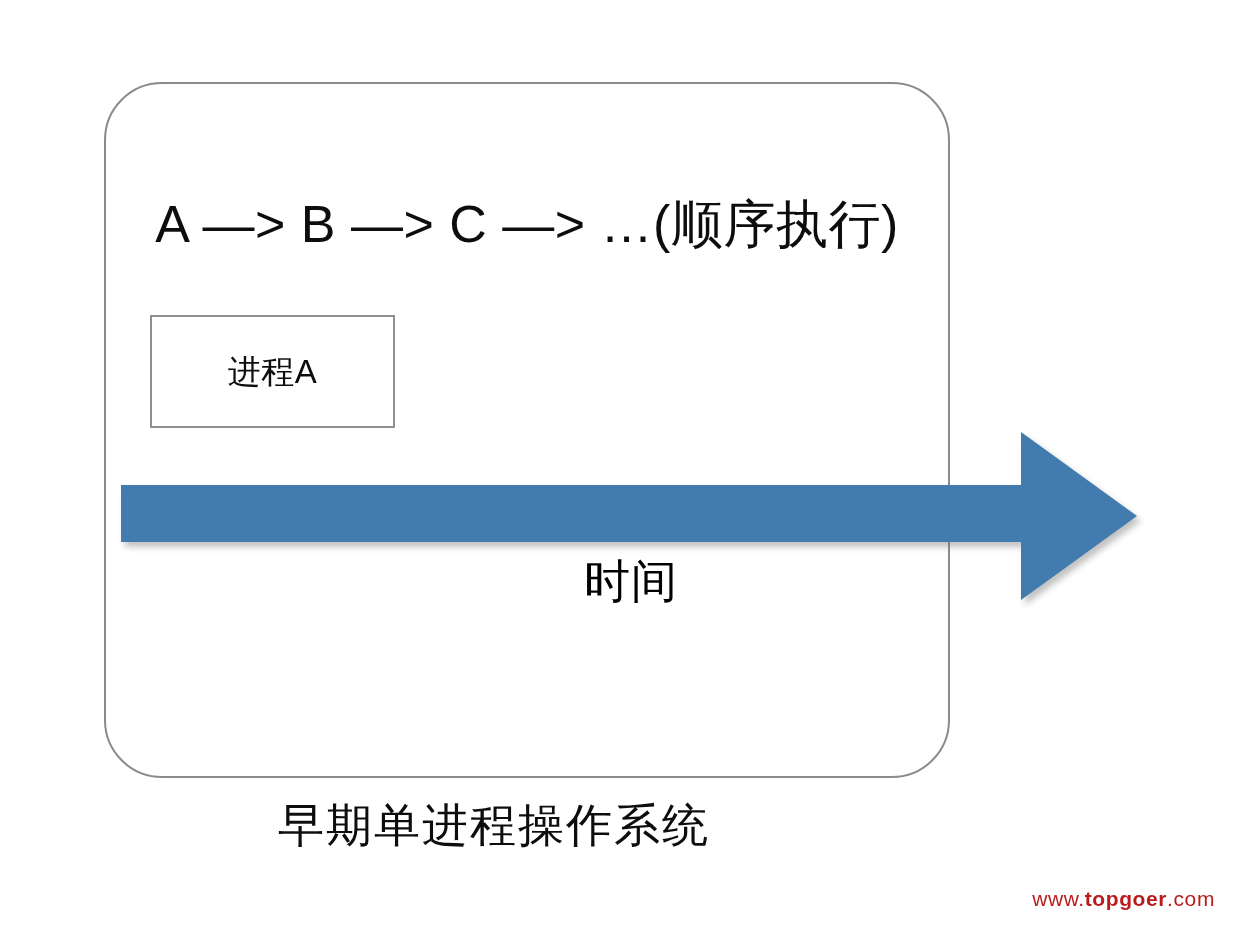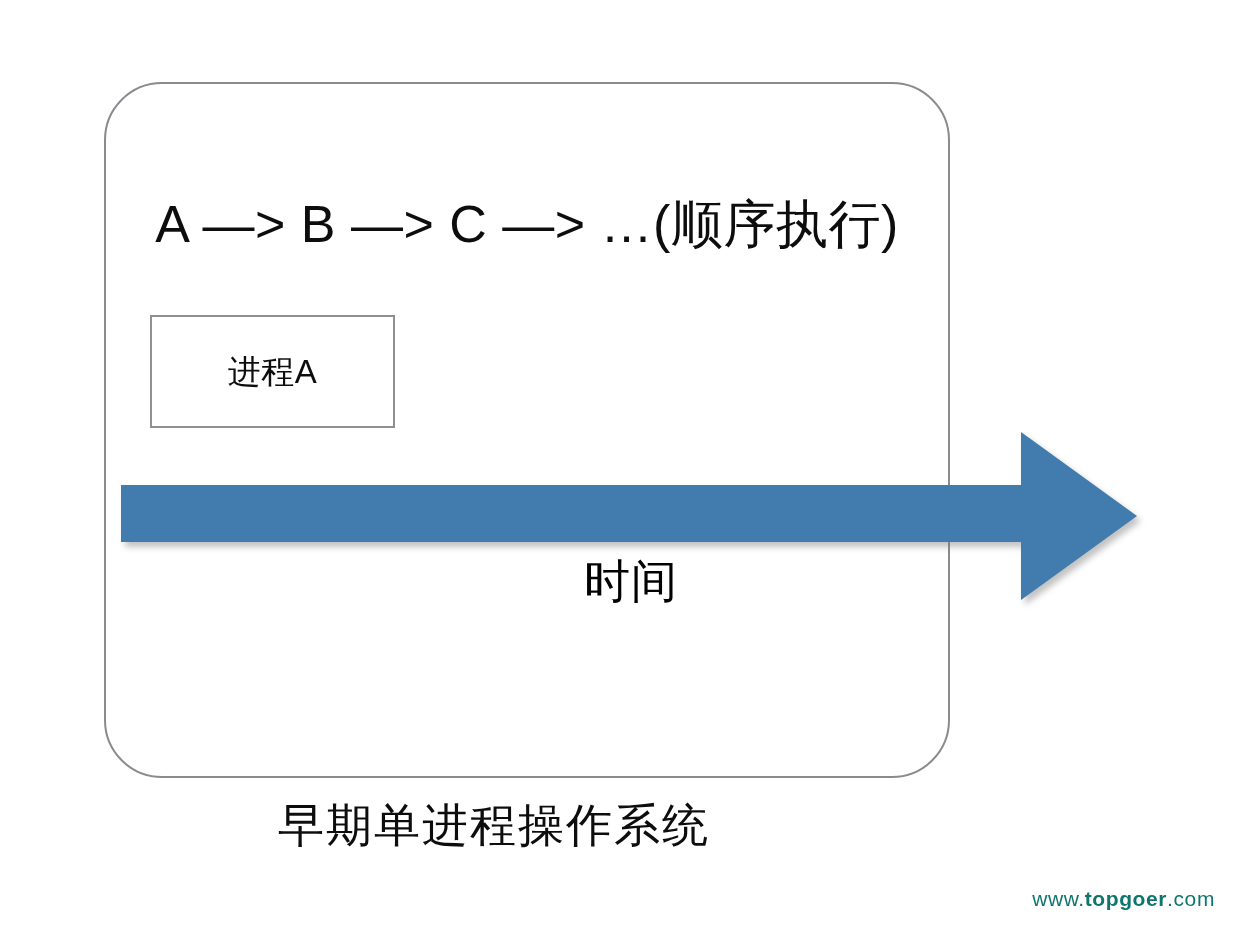--- a/index.html
+++ b/index.html
@@ -114,21 +114,21 @@
     letter-spacing: 2px;
   }
 
   
   #watermark {
     position: absolute;
     right: 25px;
     bottom: 16px;
     font-size: 21px;
     line-height: 1.1;
-    color: #0f766e;
+    color: #b91c1c;
     letter-spacing: 0.6px;
     white-space: nowrap;
   }
   #watermark .wm-strong {
     font-weight: bold;
   }
 </style>
 </head>
 <body>
 

